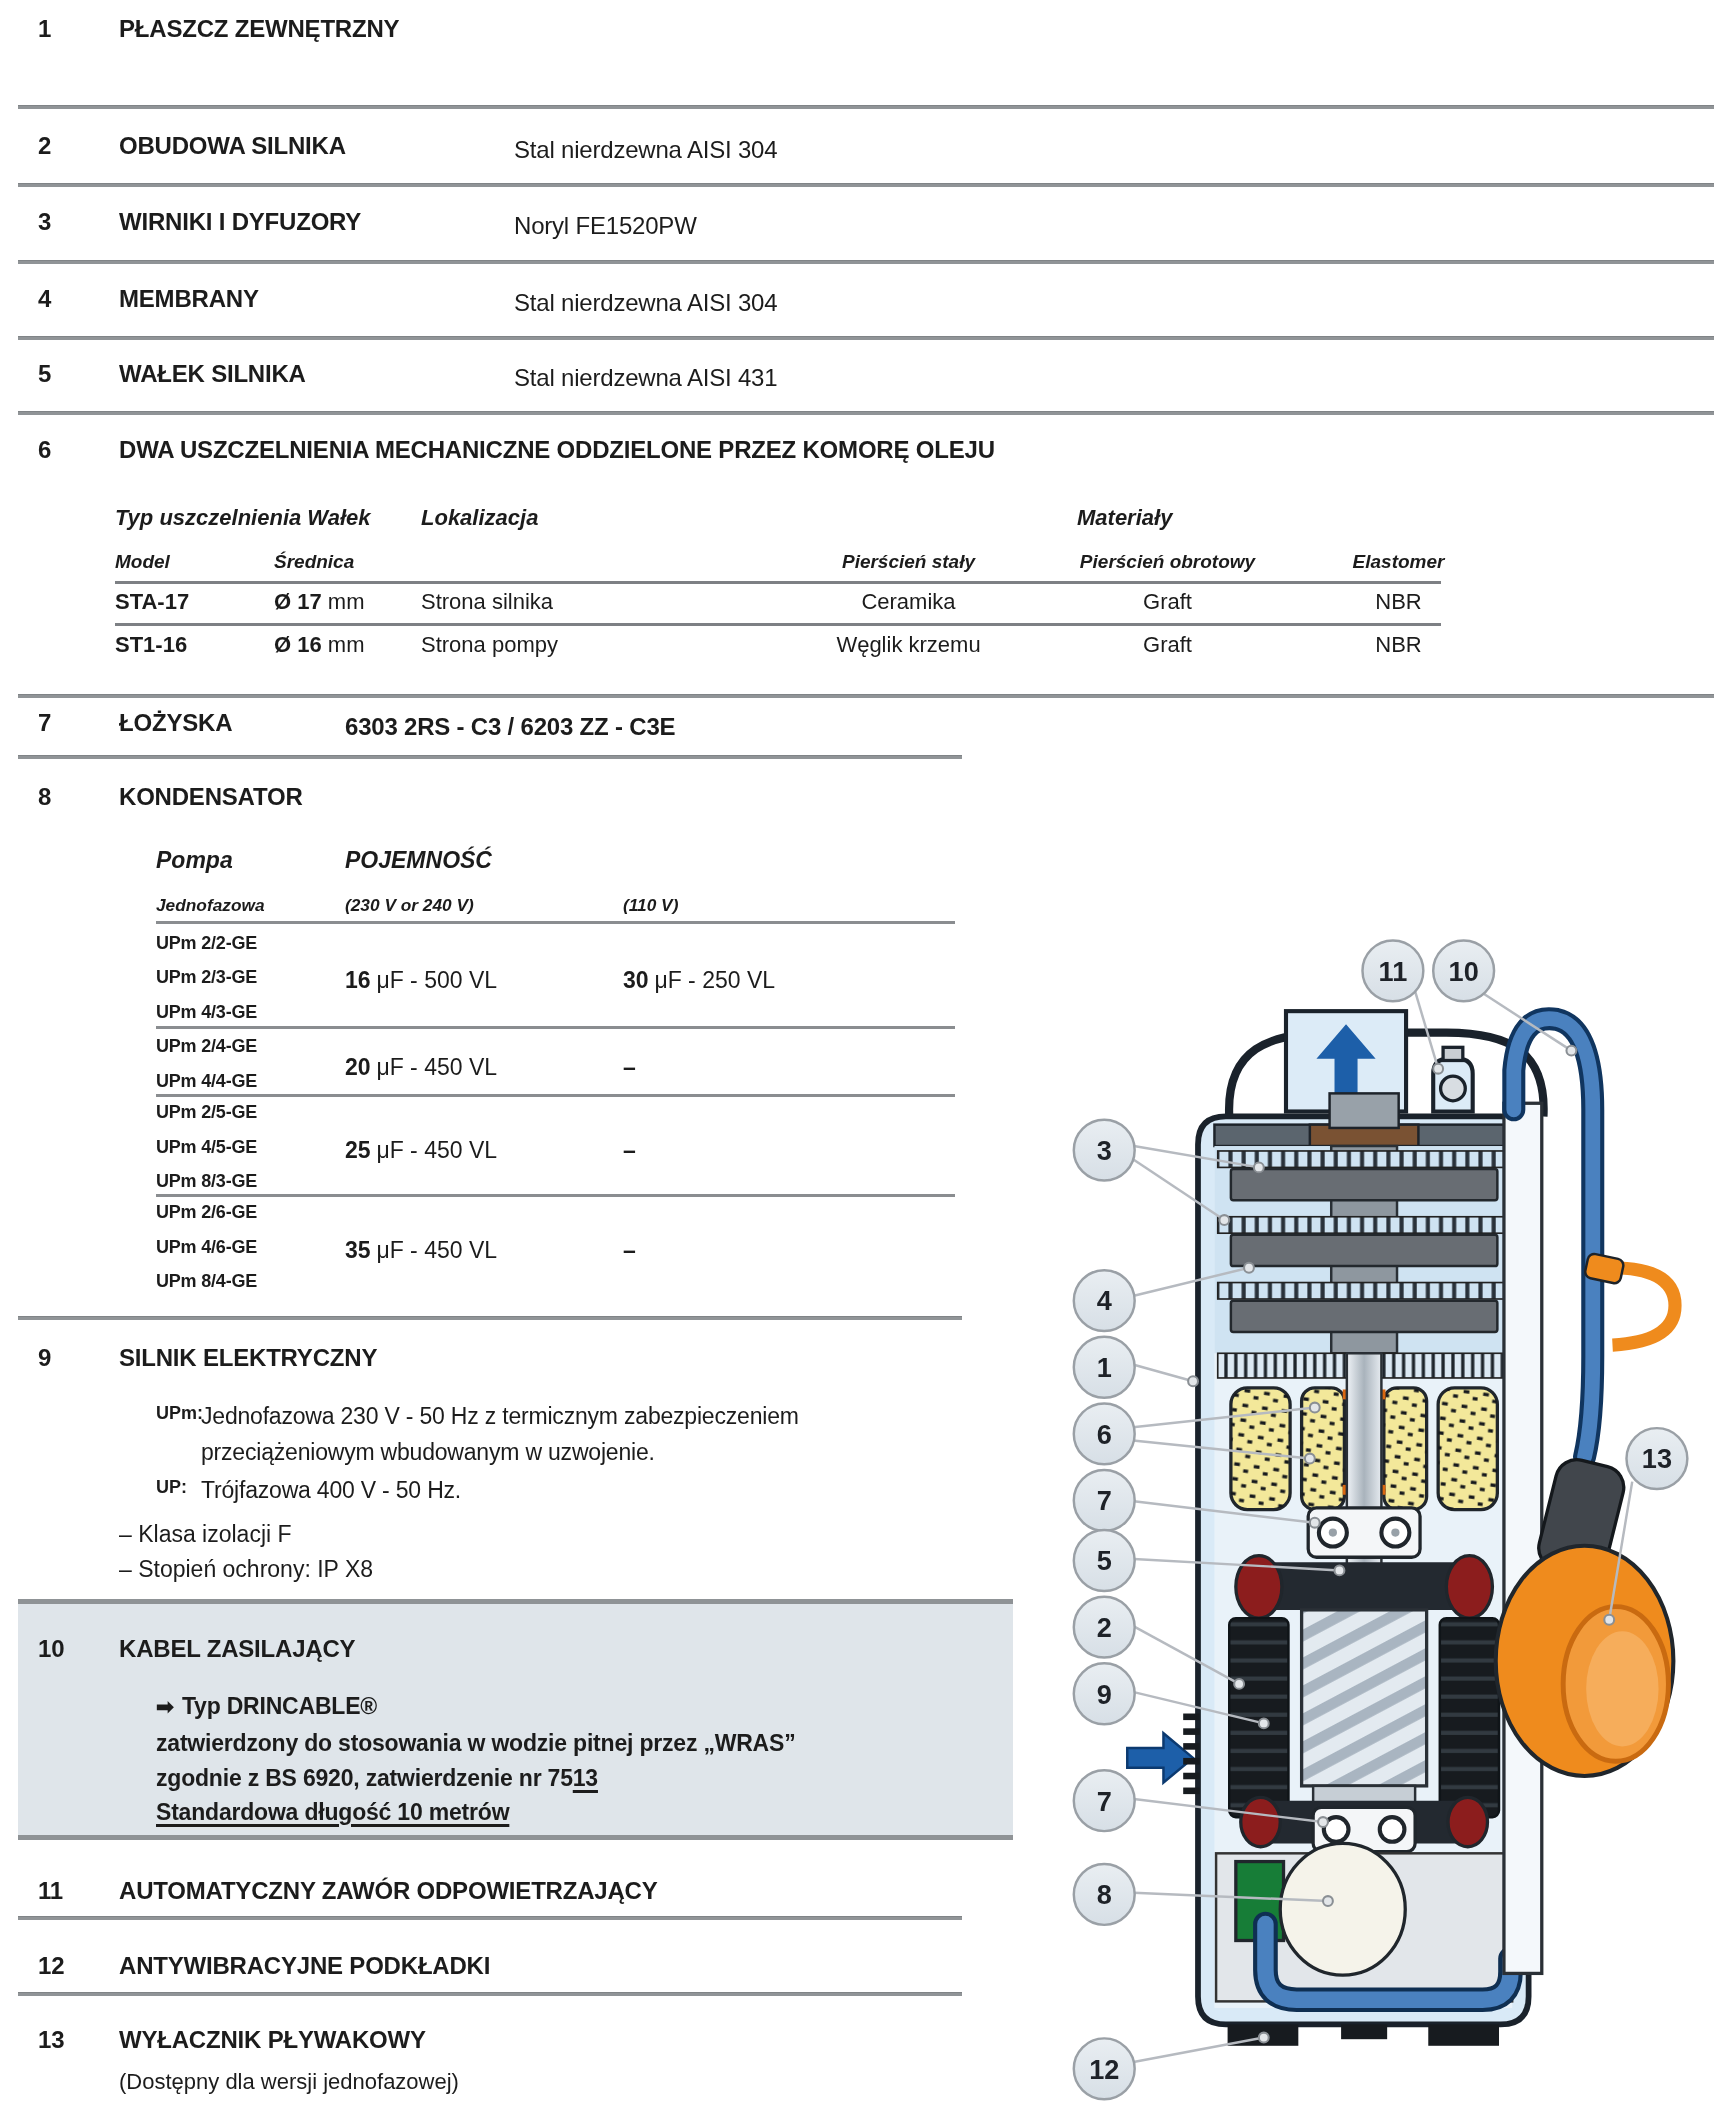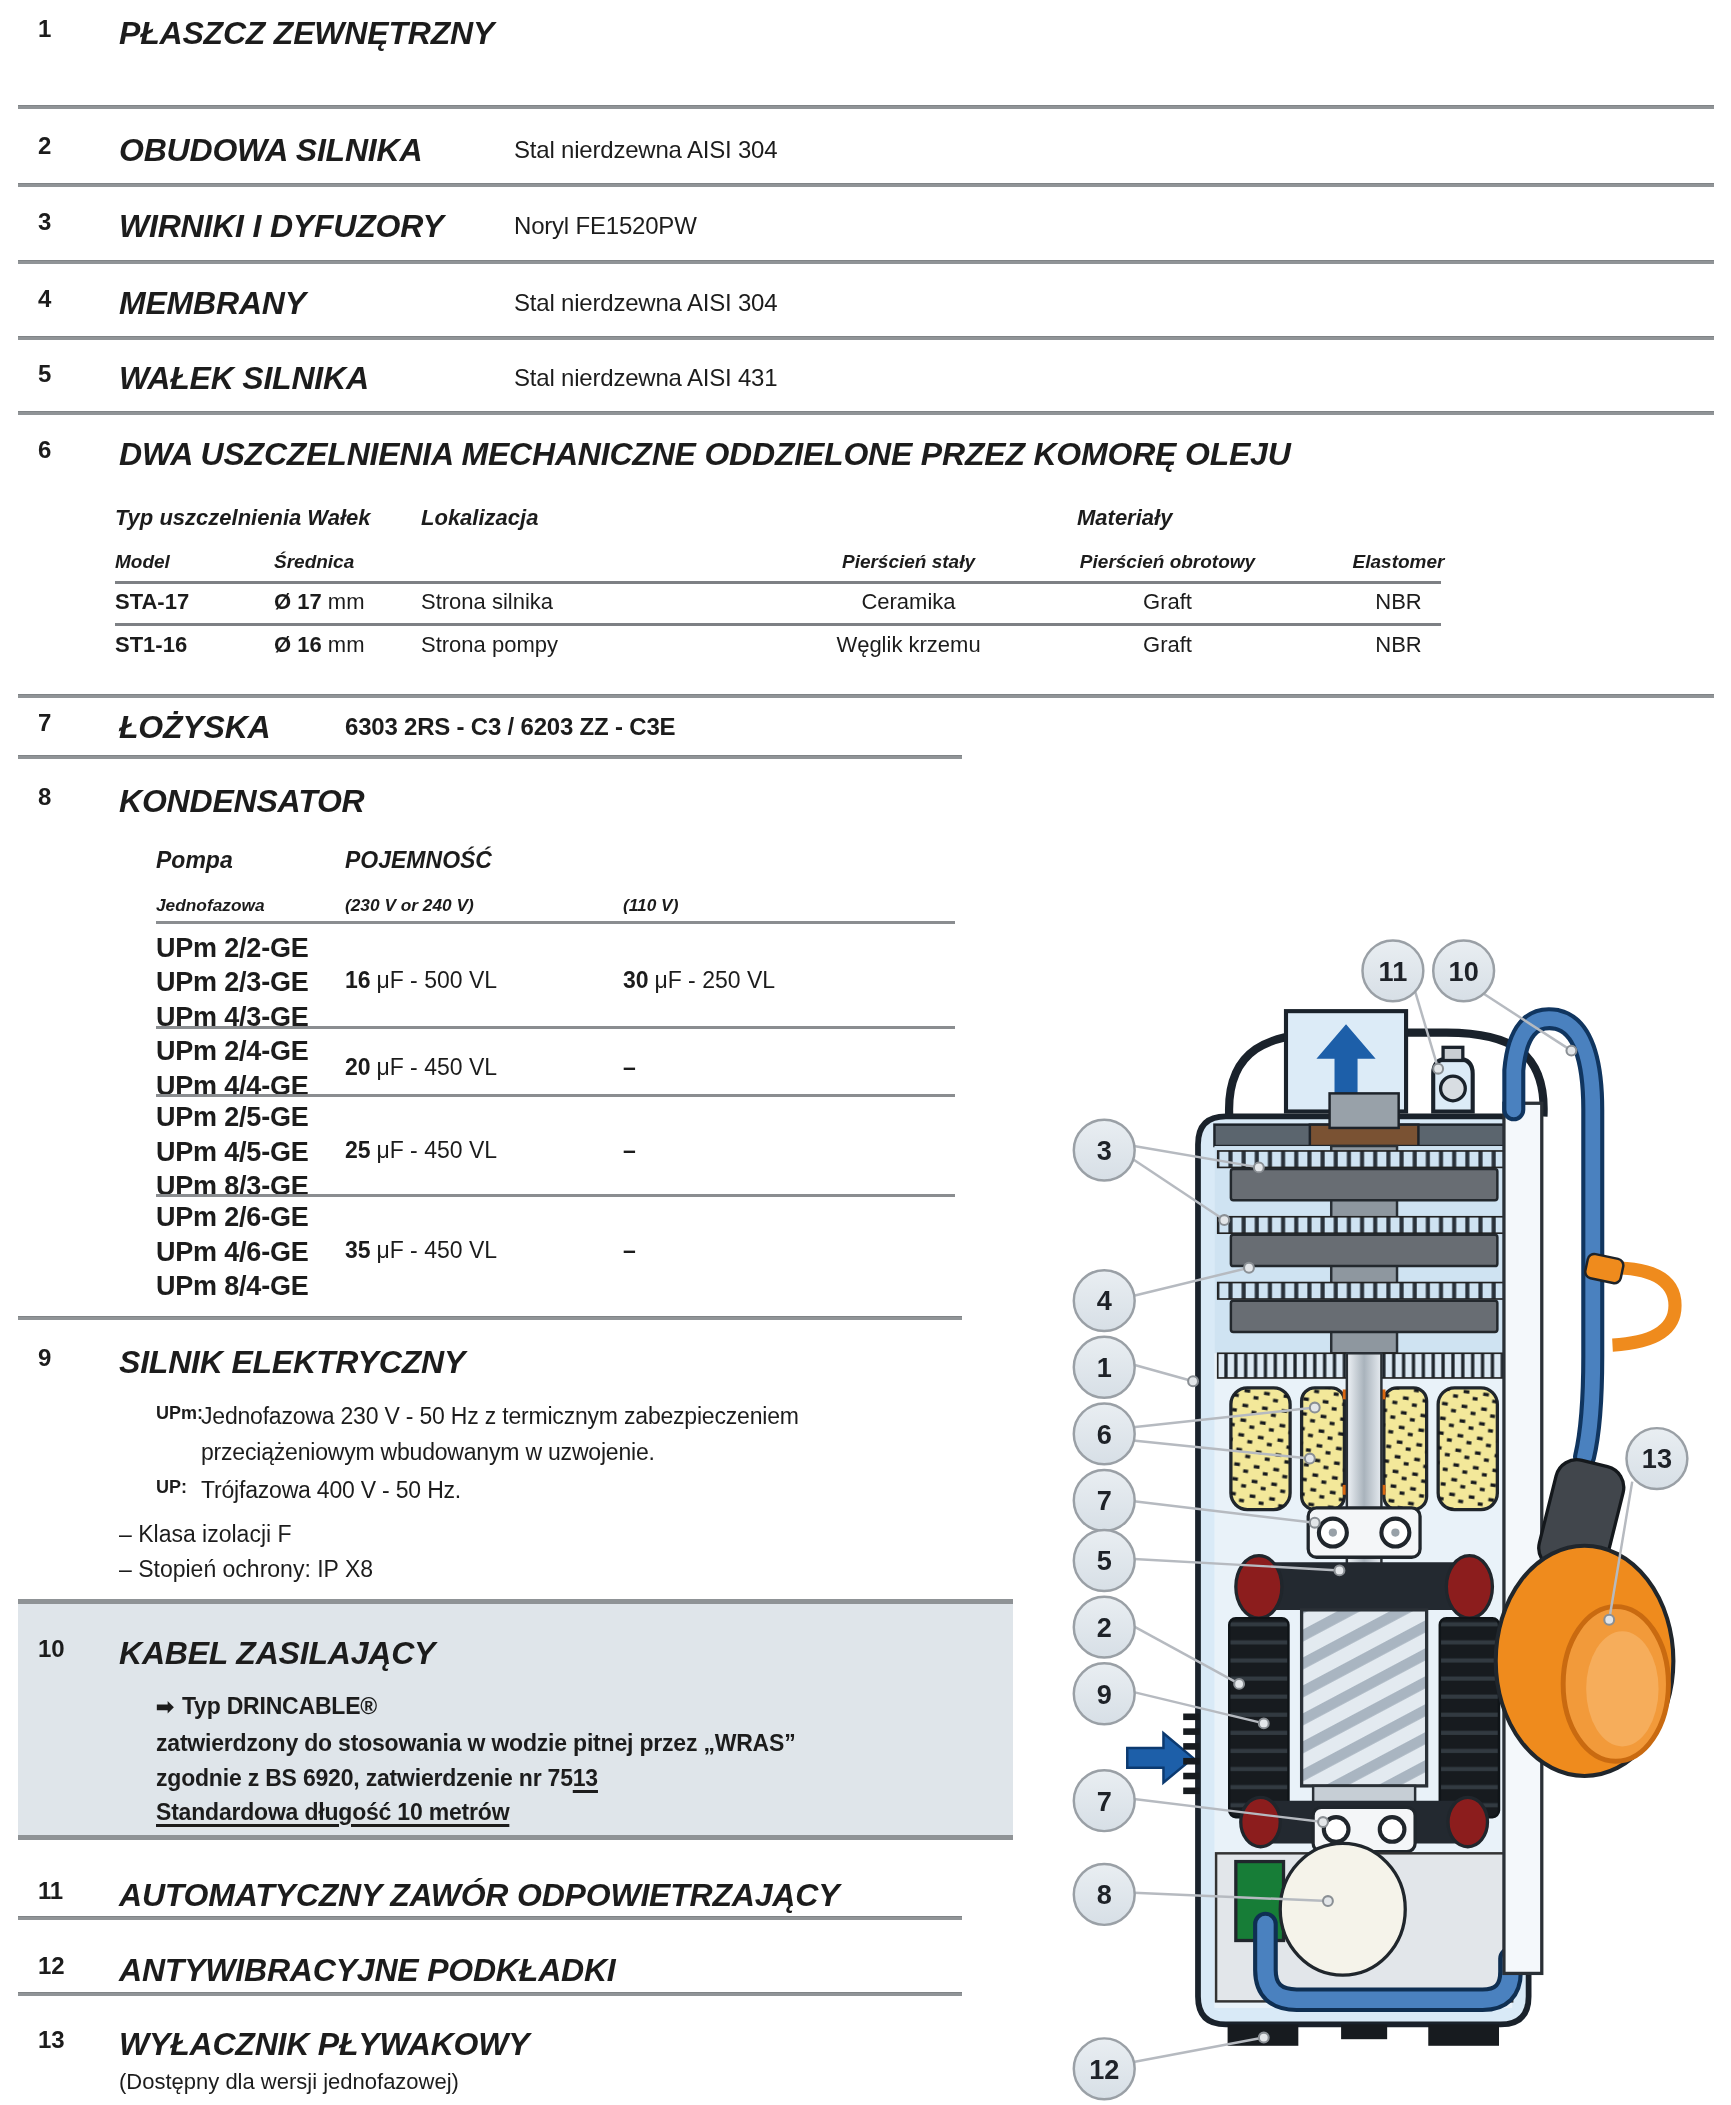--- a/index.html
+++ b/index.html
@@ -4,36 +4,36 @@
 <style>
   * { margin:0; padding:0; box-sizing:border-box; }
   html,body { background:#ffffff; }
   body { font-family:"Liberation Sans", sans-serif; color:#1c1c1c; }
   #page {
     position:relative; width:1731px; height:2105px; background:#ffffff;
     overflow:hidden; -webkit-font-smoothing:antialiased;
   }
   
   .num  { position:absolute; left:38px;  font-weight:bold; font-size:24px; letter-spacing:-0.2px; }
-  .lbl  { position:absolute; left:119px; font-weight:bold; font-size:32px; letter-spacing:-0.2px;font-style:italic; }
+  .lbl  { position:absolute; left:119px; font-weight:bold; font-size:24px; letter-spacing:-0.2px; }
   .val  { position:absolute; left:514px; font-size:24px; letter-spacing:-0.2px; line-height:36px; }
   .valb { font-weight:bold; }
   .divider  { position:absolute; height:4.1px; background:#909497; box-shadow:inset 0 0.8px 0 #7b7f82; }
   .rule     { position:absolute; height:2.5px; background:#7d8084; }
   .rule-thin{ position:absolute; height:2.5px; background:#8a8d90; }
   
   .t6h  { position:absolute; font-weight:bold; font-style:italic; font-size:22px; }
   .t6sh { position:absolute; font-weight:bold; font-style:italic; font-size:19px; }
   .t6b  { position:absolute; font-weight:bold; font-size:22px; }
   .t6c  { position:absolute; font-size:22px; }
   .ctr  { text-align:center; }
   
   .caph  { position:absolute; font-weight:bold; font-style:italic; font-size:23px; }
   .capsh { position:absolute; font-weight:bold; font-style:italic; font-size:17.3px; }
-  .capm  { position:absolute; left:156px; font-weight:bold; font-size:27px; letter-spacing:-0.2px; }
+  .capm  { position:absolute; left:156px; font-weight:bold; font-size:18px; letter-spacing:-0.2px; }
   .capv  { position:absolute; font-size:23px; }
   .capv b { margin-right:5.8px; }
   
   .m-lab { position:absolute; left:156px; font-weight:bold; font-size:18px; }
   .m-txt { position:absolute; left:201px; font-size:23px; letter-spacing:-0.2px; }
   .m-bul { position:absolute; left:119px; font-size:23px; }
   
   #cable-box { position:absolute; left:18px; top:1599px; width:995px; height:241px;
                background:#dfe5ea; border-top:5px solid #8f9396; border-bottom:5px solid #8f9396; }
   .bx-line { position:absolute; left:156px; font-weight:bold; font-size:23px; letter-spacing:-0.2px;text-align:center; }

